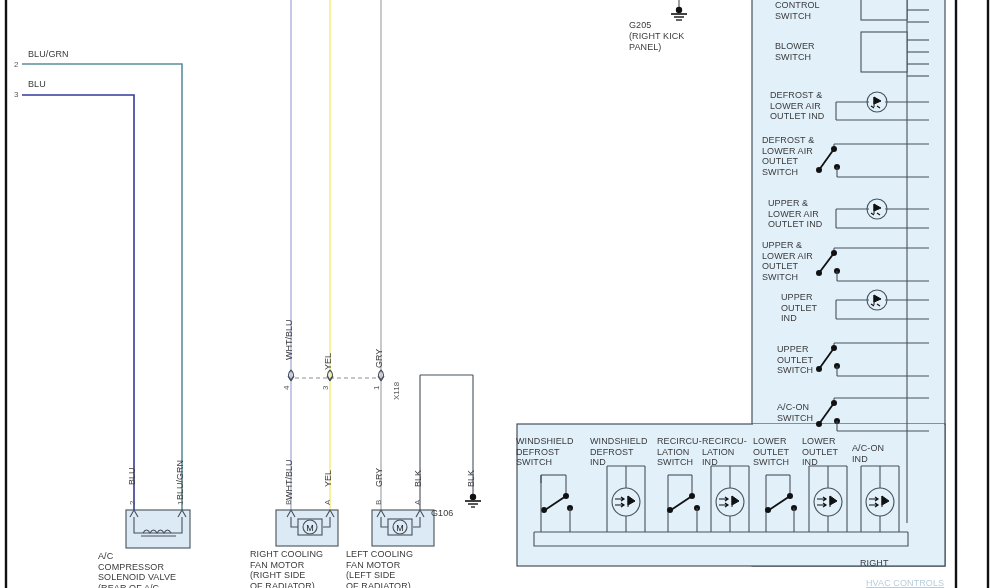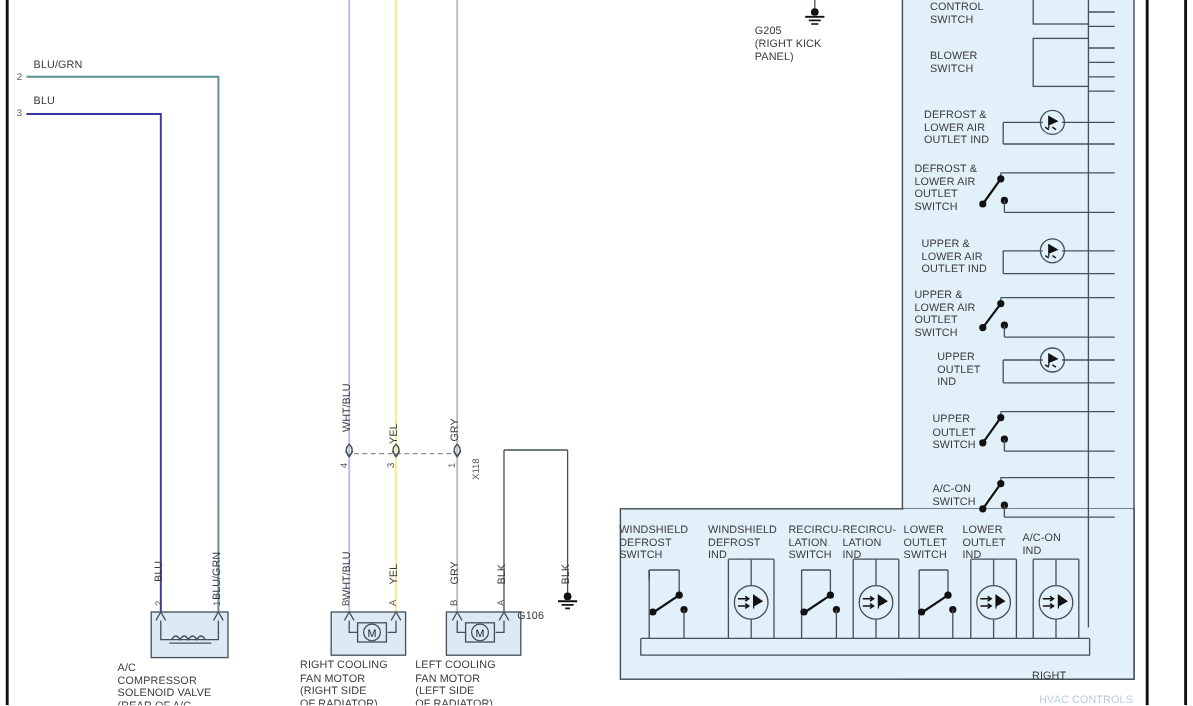--- a/index.html
+++ b/index.html
@@ -372,15 +372,15 @@
   <div class="lbl" style="left:753px; top:436px; width:58px;">LOWER
 OUTLET
 SWITCH</div>
   <div class="lbl" style="left:802px; top:436px; width:58px;">LOWER
 OUTLET
 IND</div>
   <div class="lbl" style="left:852px; top:443px; width:58px;">A/C-ON
 IND</div>
 
   <div class="lbl right" style="left:860px; top:558px; width:78px; font-size:9px;">RIGHT</div>
-  <div class="lbl" style="left:866px; top:578px; width:90px; font-size:9px; color:#b8cddb;">HVAC CONTROLS</div>
+  <div class="lbl" style="left:866px; top:578px; width:90px; font-size:9px; color:#b8cddb;text-decoration:underline;">HVAC CONTROLS</div>
 
 </div>
 
 </body></html>

